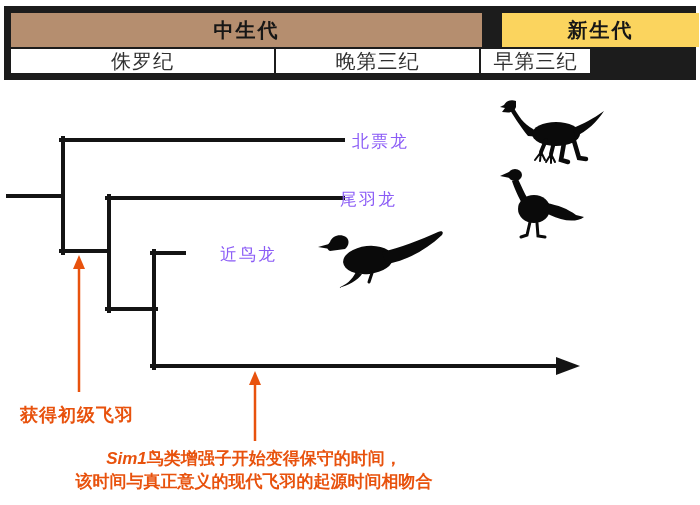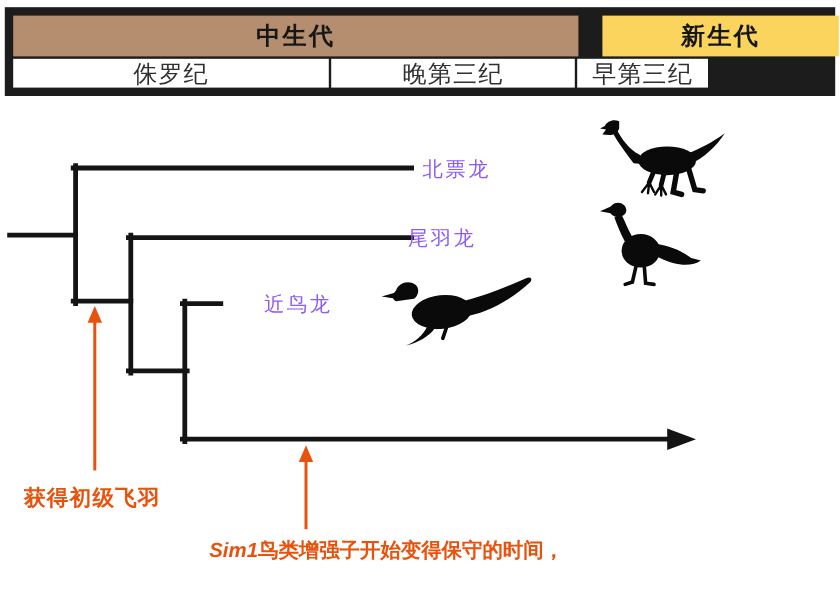--- a/index.html
+++ b/index.html
@@ -56,21 +56,21 @@
   .annot {
     position: absolute;
     color: #e8520d;
     font-weight: bold;
     white-space: nowrap;
     z-index: 2;
   }
   .annot-feathers { left: 20px; top: 403px; font-size: 18px; letter-spacing: 1px; }
   .annot-sim1 {
     left: 38px; top: 447px; width: 432px;
-    text-align: right; font-size: 17px; line-height: 23px;
+    text-align: center; font-size: 17px; line-height: 23px;
     white-space: normal;
   }
   .gene-name { font-style: italic; }
 
   .dino { position: absolute; z-index: 2; }
 </style>
 </head>
 <body>
 
 <div id="stage">
@@ -111,20 +111,21 @@
   </svg>
 
   <div class="taxon-label" style="left:352px; top:141px;">北票龙</div>
   <div class="taxon-label" style="left:340px; top:199px;">尾羽龙</div>
   <div class="taxon-label" style="left:172px; top:254px;margin-left:48px;">近鸟龙</div>
 
   <div class="annot annot-feathers">获得初级飞羽</div>
 
   <div class="annot annot-sim1">
     <span class="gene-name">Sim1</span><span>鸟类增强子开始变得保守的时间，</span><br>
+    <span>该时间与真正意义的现代飞羽的起源时间相吻合</span>
   </div>
 
   <svg class="dino" style="left:500px; top:98px;" width="105" height="68" viewBox="0 0 105 68">
     <g fill="#0a0a0a" stroke="none">
       <path d="M16,3 C11,1 6,3 4,7 L0,9 L5,10 L2,14 L8,14.5 C12,14.5 15,12 16,9 Z"></path>
       <path d="M13,8 C18,18 24,26 33,31 L41,39 L28,38 C20,28 12,16 9,10 Z"></path>
       <ellipse cx="56" cy="36" rx="24" ry="12"></ellipse>
       <path d="M73,30 C83,26 93,21 104,13 C97,24 87,33 75,39 Z"></path>
     </g>
     <g stroke="#0a0a0a" fill="none" stroke-linecap="round">

